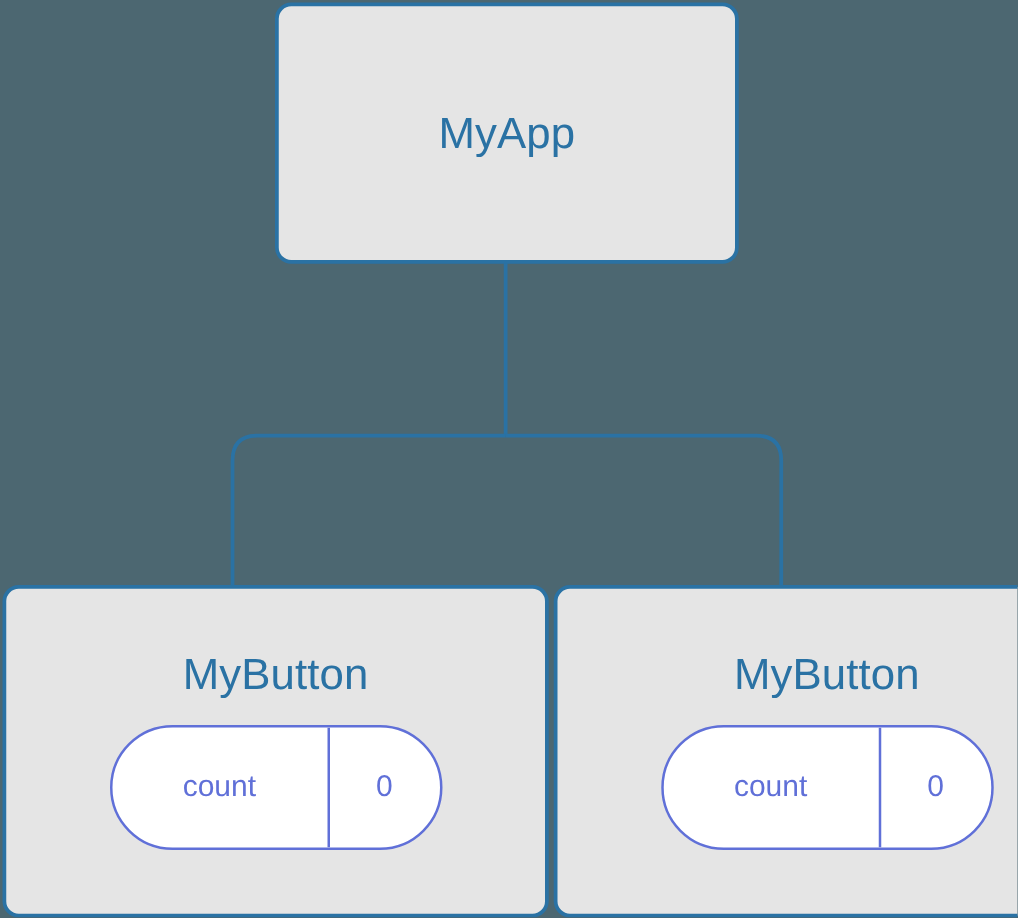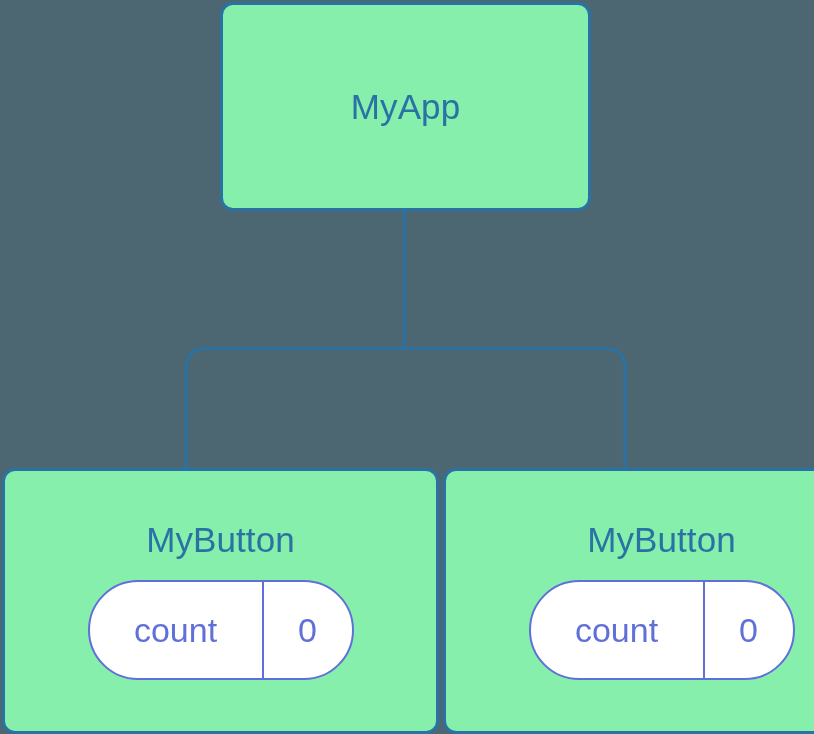--- a/index.html
+++ b/index.html
@@ -24,21 +24,21 @@
     position: absolute;
     left: 0;
     top: 0;
     width: 814px;
     height: 734px;
   }
 
   
   .node {
     position: absolute;
-    background: #86efac;
+    background: #e5e5e5;
     border: 3px solid #2a72a4;
     border-radius: 13px;
     box-sizing: border-box;
     display: flex;
     flex-direction: column;
     align-items: center;
   }
   .node-root {
     left: 220px;
     top: 2px;
@@ -89,21 +89,21 @@
     box-sizing: border-box;
   }
   .pill-val {
     flex: 1 1 auto;
     display: flex;
     align-items: center;
     justify-content: center;
   }
   .pill-text {
     color: #6070d8;
-    font-size: 34px;
+    font-size: 24px;
     font-weight: 400;
     line-height: 1;
     white-space: nowrap;
   }
 </style>
 </head>
 <body>
 
 <div id="stage">
 

